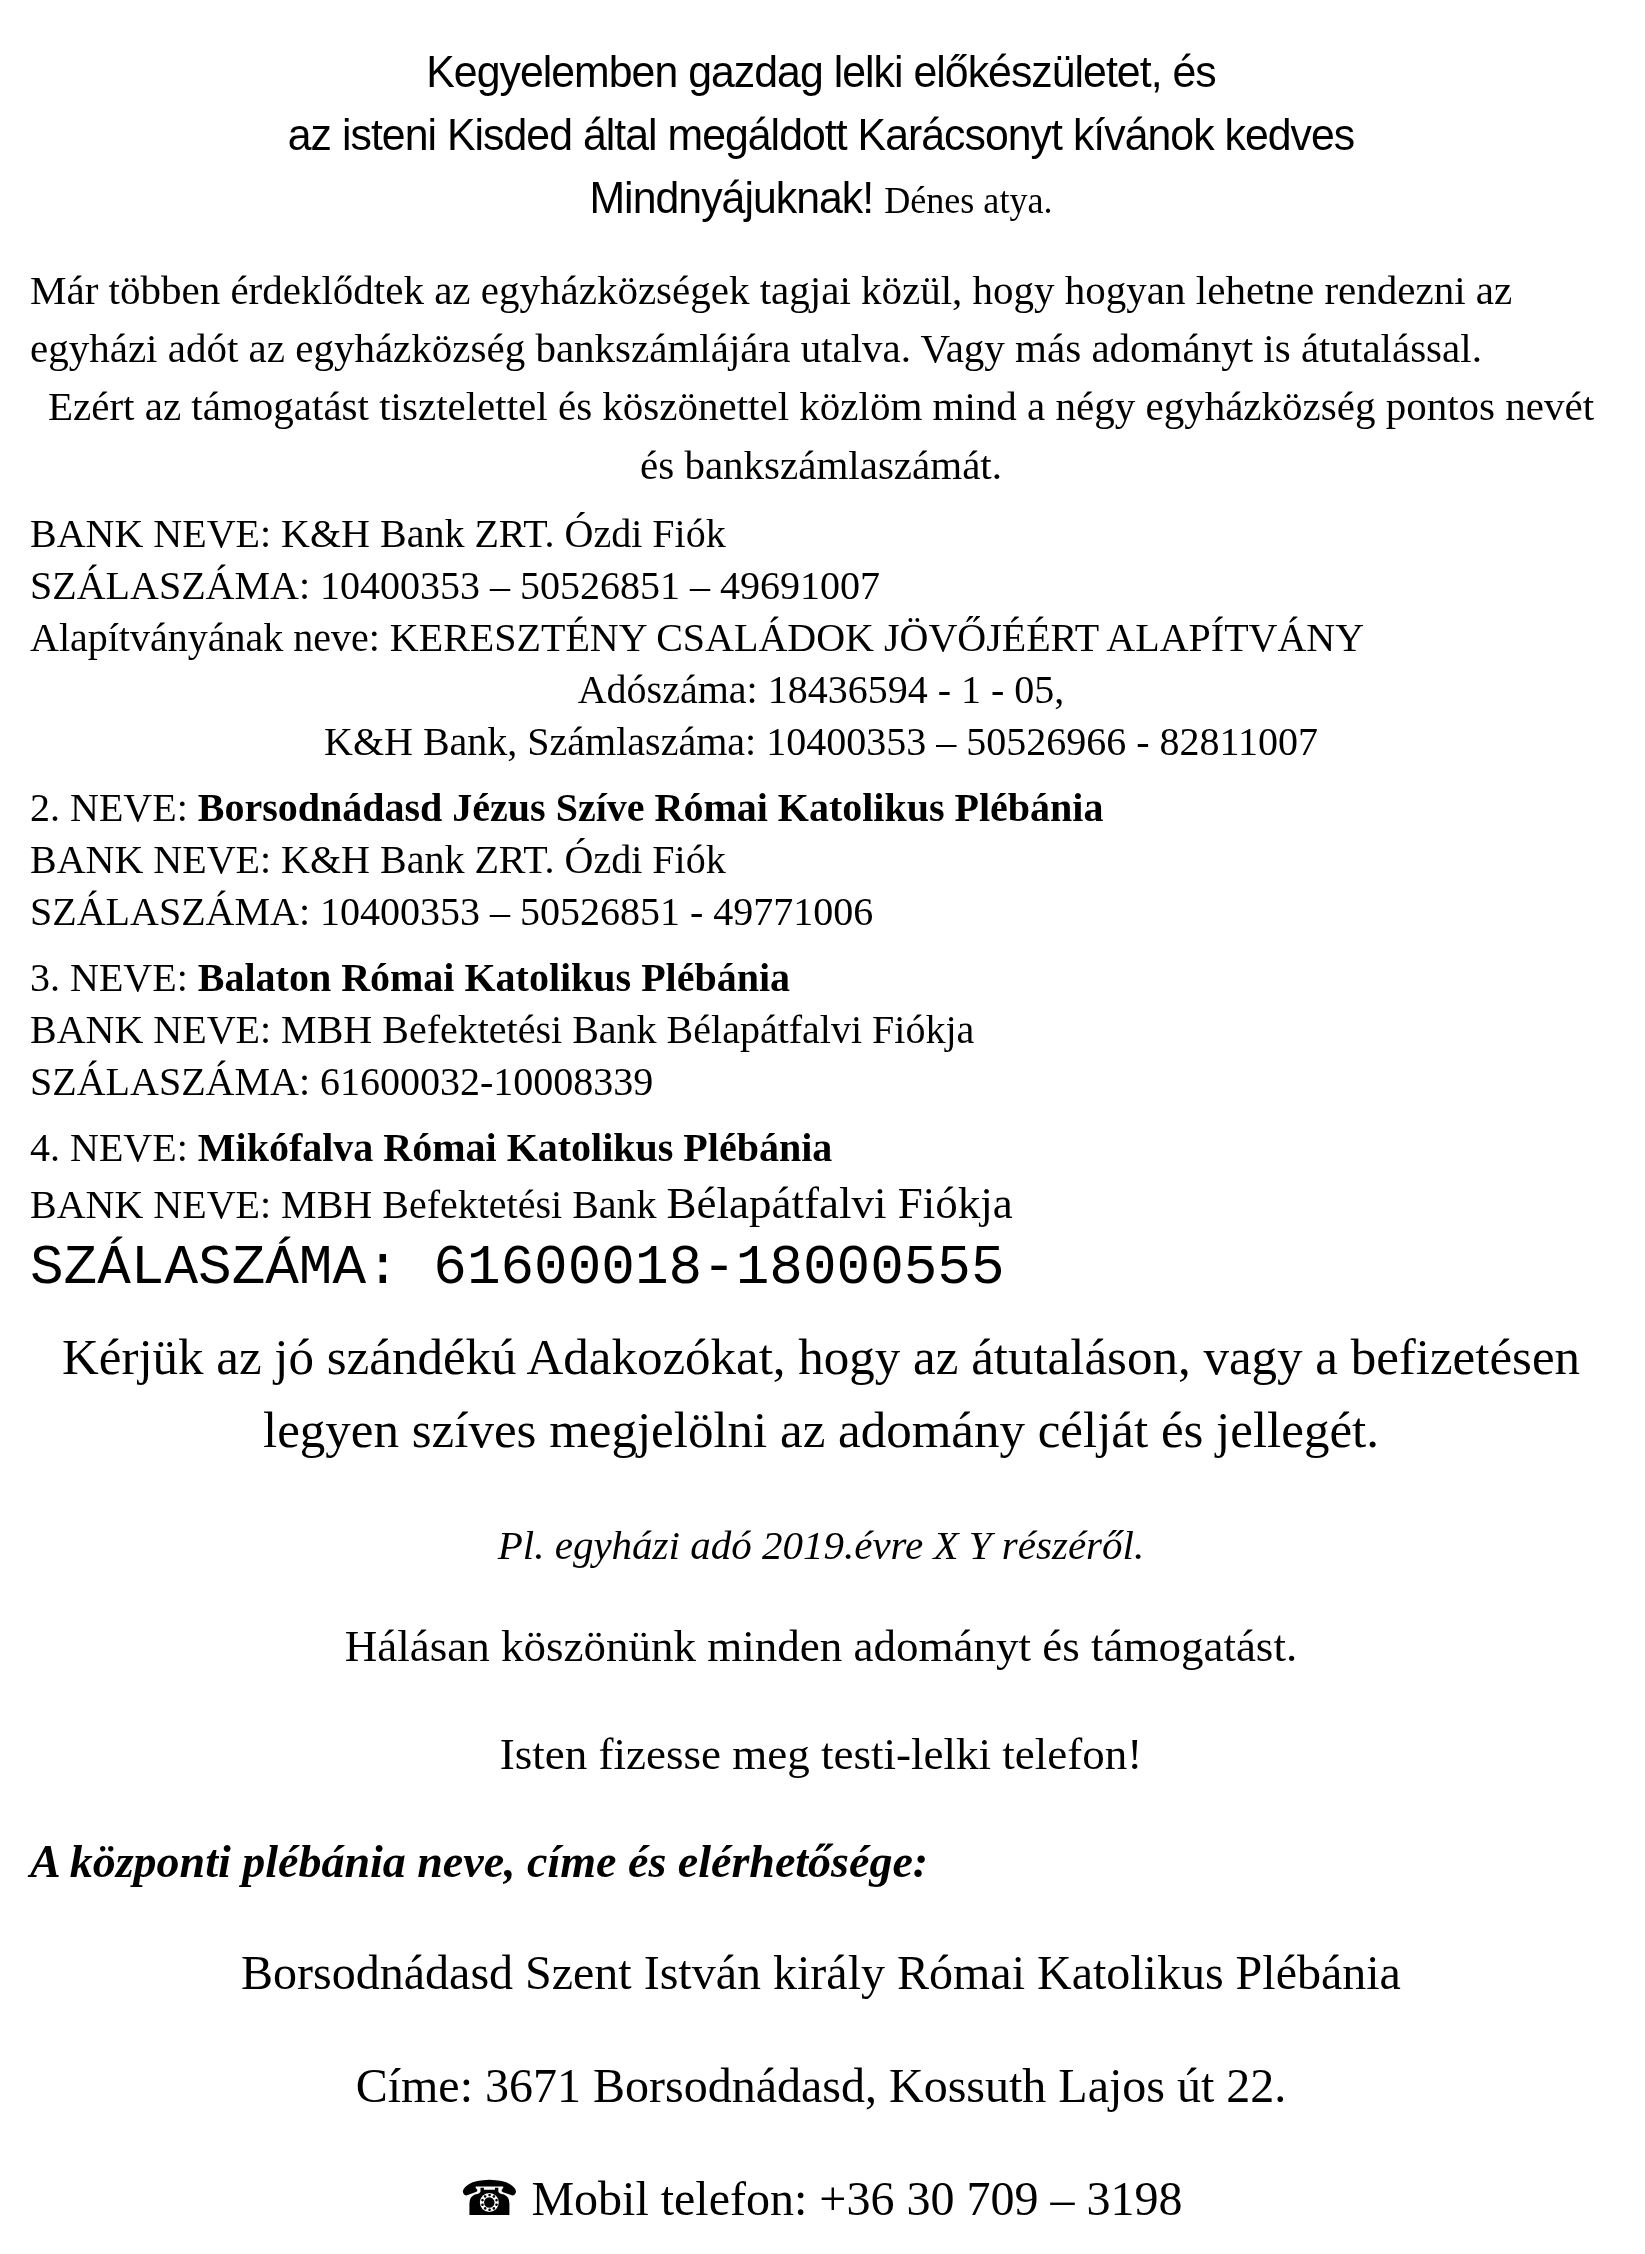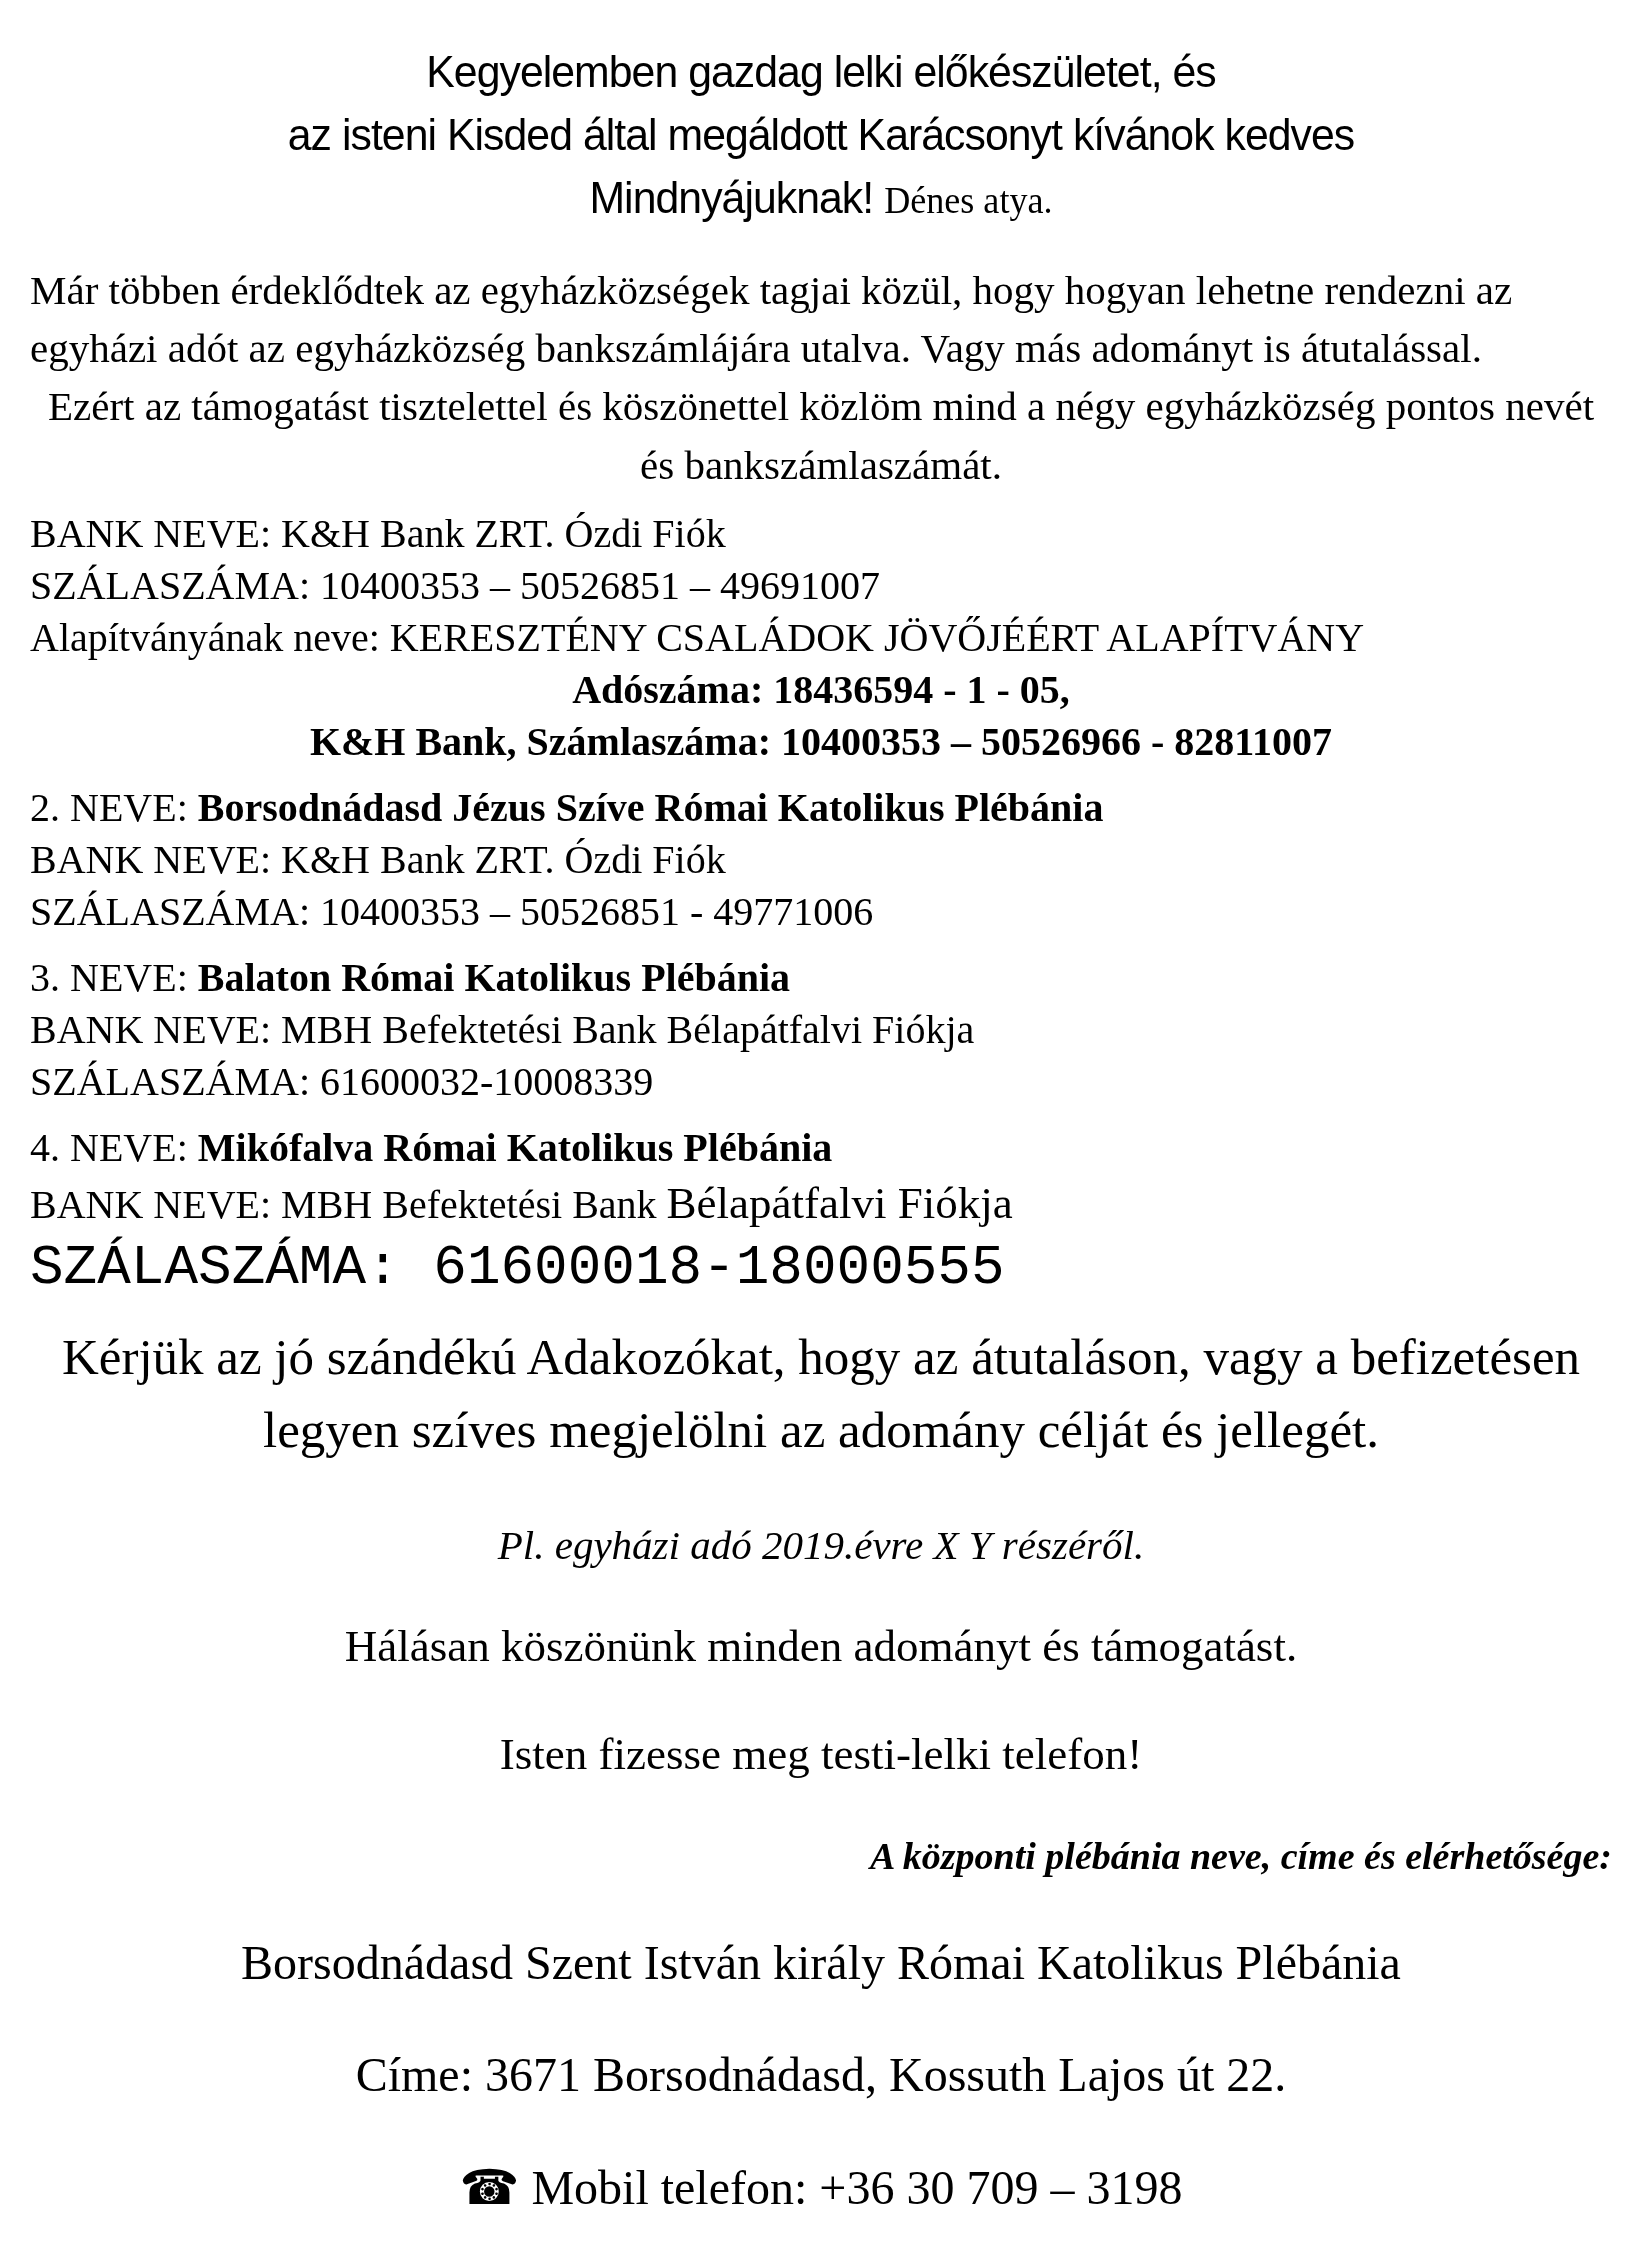--- a/index.html
+++ b/index.html
@@ -49,21 +49,21 @@
     text-align: center;
     margin: 0;
   }
 
   
   .parish {
     font-size: 40px;
     line-height: 1.30;
     margin-top: 14px;
   }
-  .parish .center { text-align: center; font-weight: bold; }
+  .parish .center { text-align: center; }
   .indent-first { padding-left: 40px; }
   .bold { font-weight: bold; }
   .big-branch { font-size: 45px; }
   .big-acct { font-size: 56px; font-family: Liberation Mono, monospace; }
 
   
   .request {
     font-size: 51px;
     line-height: 1.42;
     margin-top: 16px;
@@ -78,24 +78,24 @@
   }
   .thanks {
     font-size: 45px;
     line-height: 1.40;
     text-align: center;
     margin-top: 12px;
   }
 
   
   .central-head {
-    font-size: 38px;
+    font-size: 46px;
     font-weight: bold;
     font-style: italic;
-    text-align: right;
+    text-align: left;
     line-height: 1.35;
     margin-top: 16px;
   }
   .central-line {
     font-size: 48px;
     text-align: center;
     line-height: 1.34;
   }
   .phone-icon { font-family: "DejaVu Sans", sans-serif; }
 </style>

